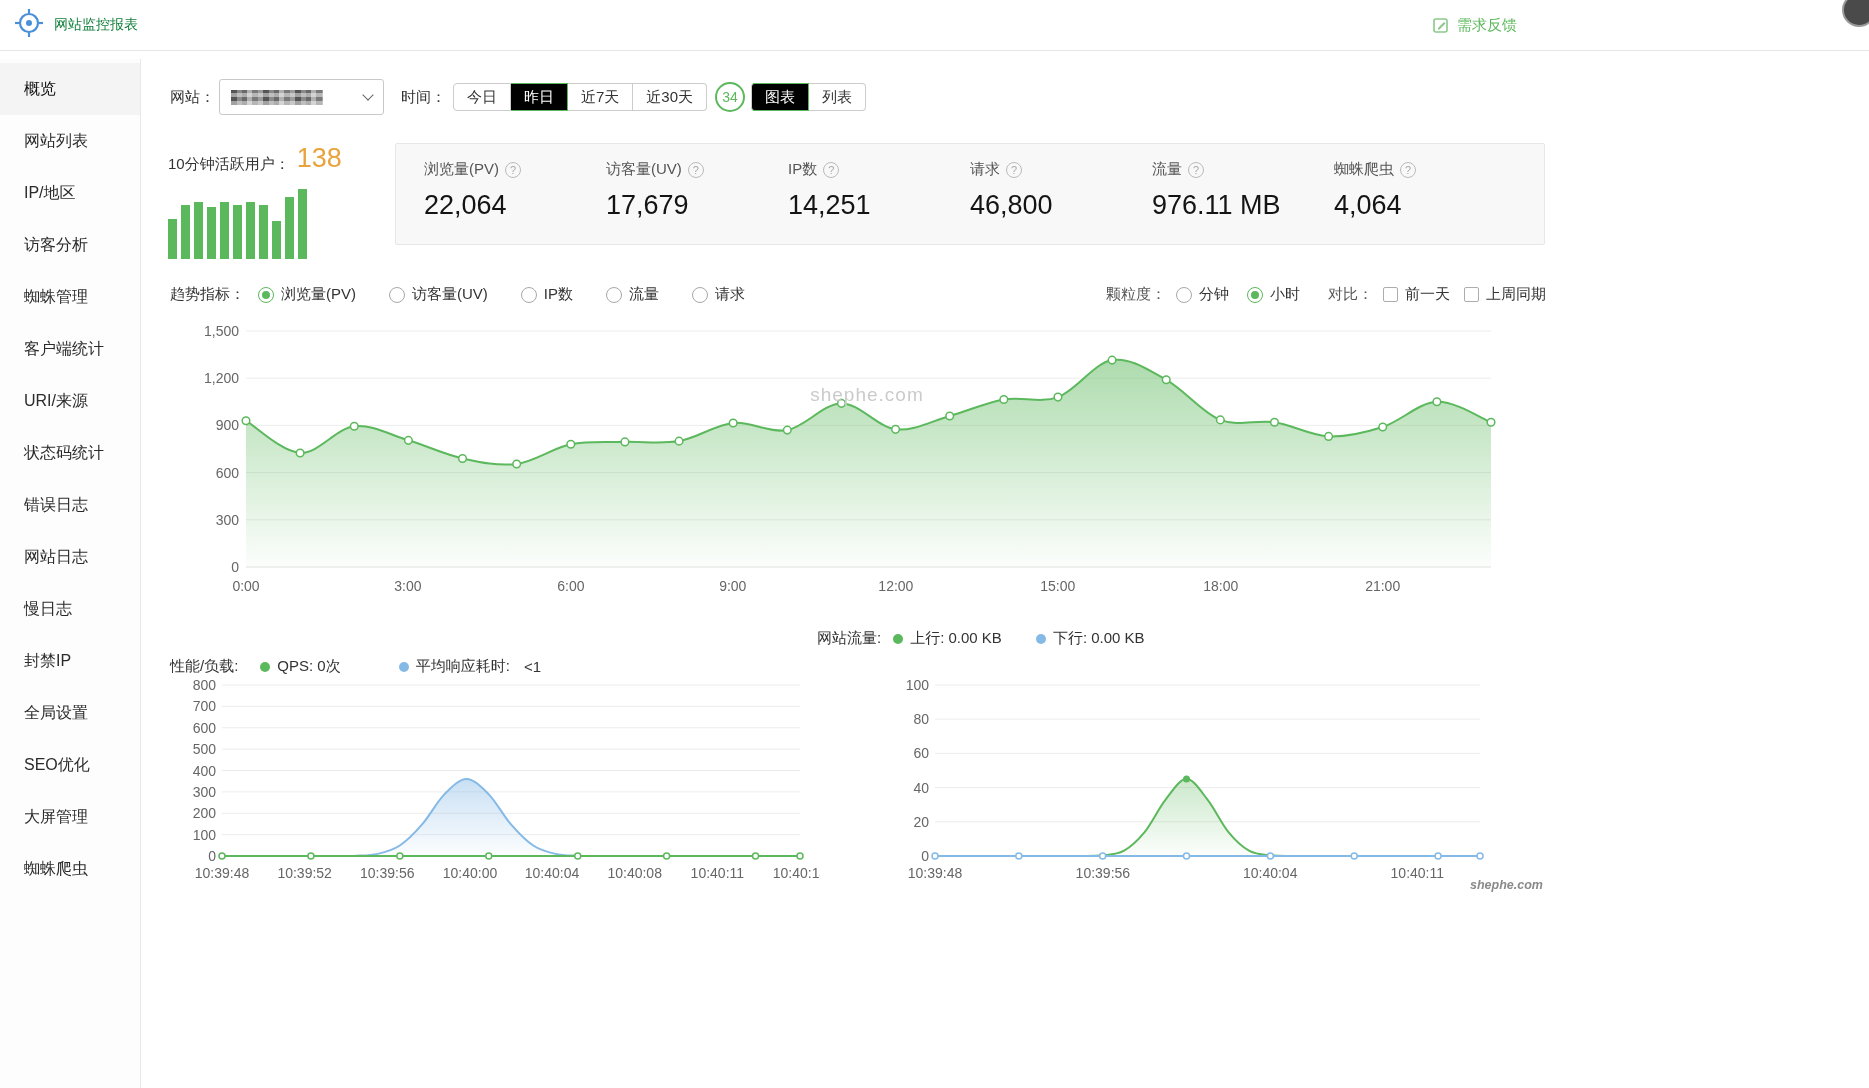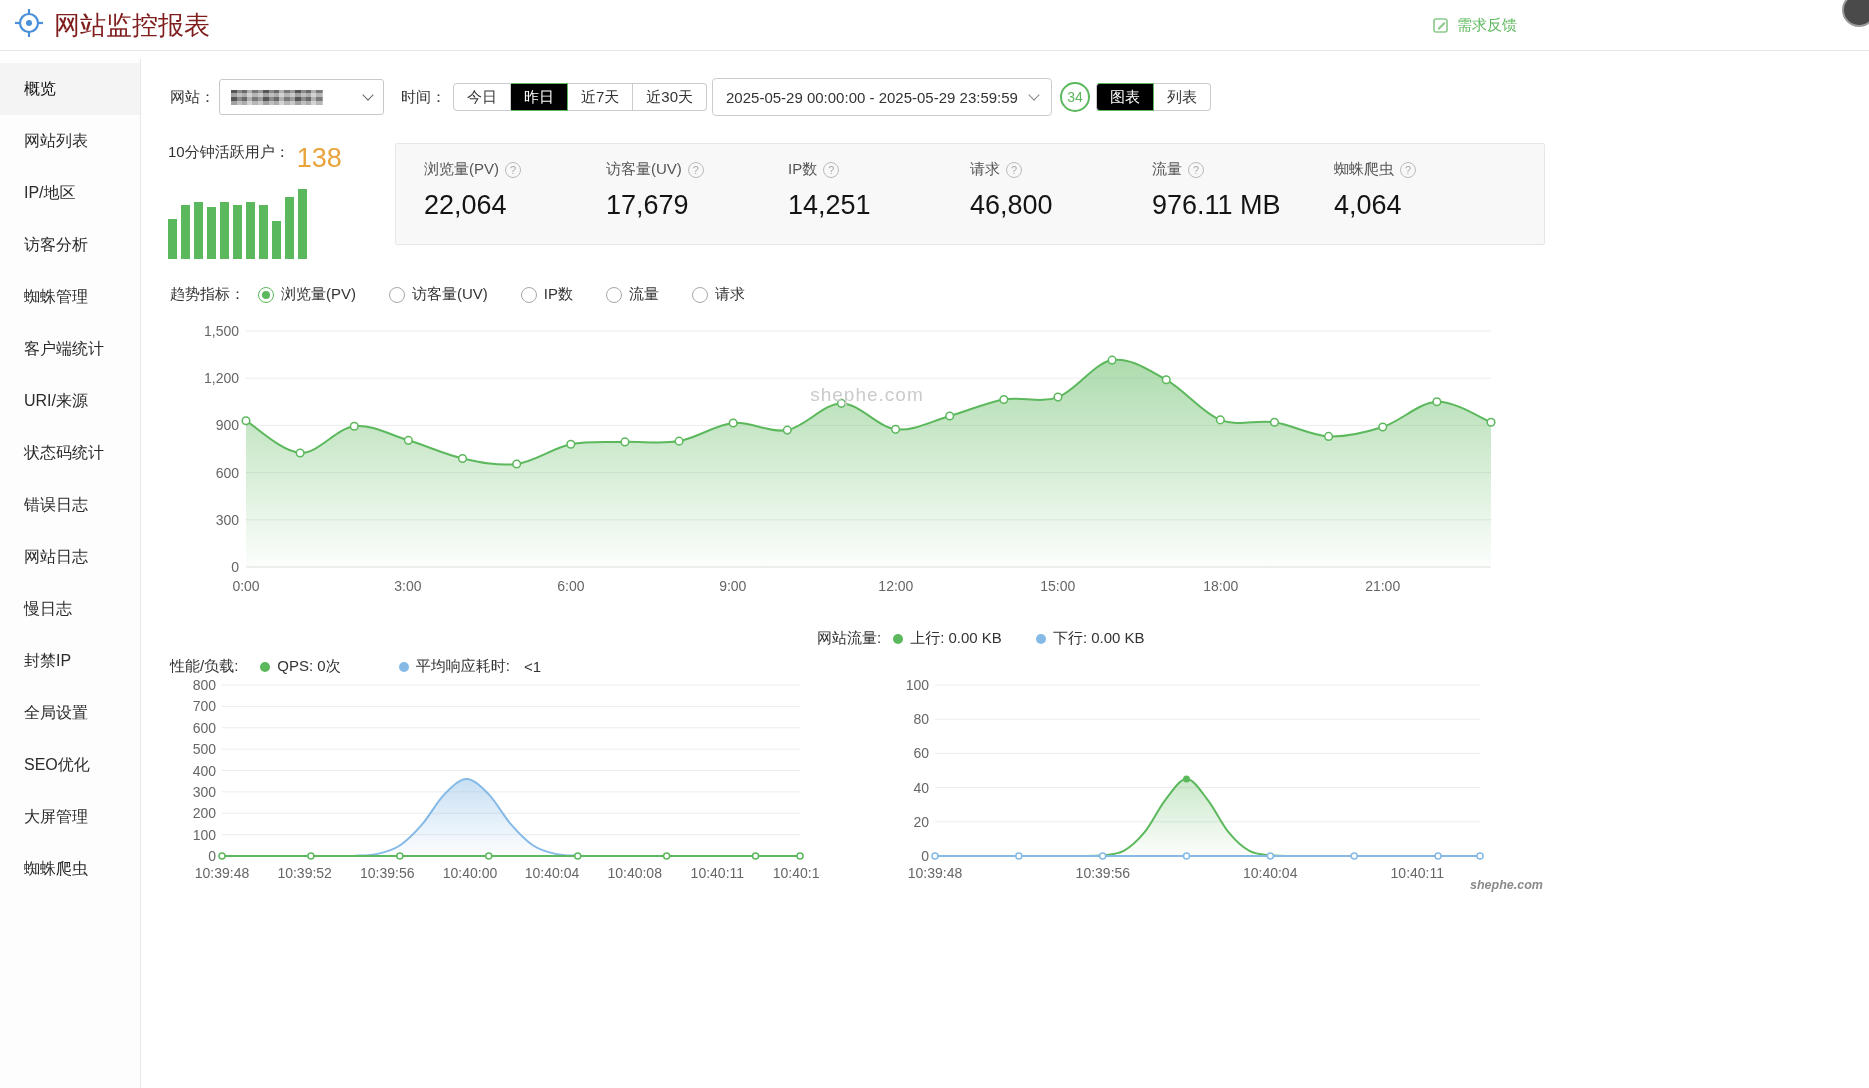--- a/index.html
+++ b/index.html
@@ -2,21 +2,21 @@
 <html><head>
 <meta charset="utf-8">
 <style>
   * { margin:0; padding:0; box-sizing:border-box; }
   html,body { width:1869px; height:1088px; overflow:hidden; background:#fff;
     font-family:"Liberation Sans","DejaVu Sans",sans-serif; color:#333; position:relative; }
 
   
   .topbar { position:absolute; top:0; left:0; right:0; height:51px; background:#fff;
     border-bottom:1px solid #e6e6e6; display:flex; align-items:center; padding-left:14px; z-index:5; }
-  .app-title { font-size:26px; color:#7f1d1d; margin-left:10px; font-weight:500; }
+  .app-title { font-size:14px; color:#15803d; margin-left:10px; font-weight:500; }
   .feedback { position:absolute; right:352px; display:flex; align-items:center; gap:7px;
     color:#5cb85c; font-size:15px; cursor:pointer; }
   .corner-dot { position:absolute; right:-7px; top:-7px; width:34px; height:34px; border-radius:50%;
     background:#4a4a4a; border:2px solid #9a9a9a; }
 
   
   .sidebar { position:absolute; top:59px; left:0; width:141px; bottom:0; background:#fdfdfd;
     border-right:1px solid #e8e8e8; }
   .sidebar nav { padding-top:4px; }
   .side-item { height:52px; line-height:52px; padding-left:24px; font-size:16px; color:#2b2b2b; cursor:pointer; }
@@ -47,21 +47,21 @@
   .gbtn.active { background:#000000; border-color:#5cb85c; color:#fff; }
   .date-box { height:38px; border:1px solid #ccc; border-radius:4px; margin-left:5px; display:flex;
     align-items:center; gap:12px; padding:0 13px; font-size:15px; color:#333; cursor:pointer; }
   .date-box .chev { border-color:#888; }
   .badge { width:30px; height:30px; border:2px solid #5cb85c; border-radius:50%; color:#5cb85c;
     font-size:14px; display:flex; align-items:center; justify-content:center; margin-left:8px; cursor:pointer; }
   .view-group { margin-left:6px; }
 
   
   .active-users { position:absolute; left:27px; top:92px; width:225px; }
-  .au-line { display:flex; align-items:flex-start; }
+  .au-line { display:flex; align-items:flex-end; }
   .au-num { font-size:27px; color:#e8a33d; margin-left:7px; }
   .au-bars { display:flex; align-items:flex-end; gap:4px; height:70px; margin-top:15px; }
   .au-bars i { width:9px; background:#5cb85c; display:inline-block; }
   .stats-panel { position:absolute; left:254px; top:92px; width:1150px; height:102px; background:#f8f8f8;
     border:1px solid #e7e7e7; border-radius:2px; display:flex; padding:16px 28px 0 28px; }
   .stat-col { flex:1; }
   .stat-label { display:flex; align-items:center; font-size:15px; color:#555; }
   .qicon { width:16px; height:16px; border:1px solid #bbb; border-radius:50%; color:#aaa; font-size:11px;
     line-height:14px; text-align:center; margin-left:6px; cursor:pointer; }
   .stat-value { font-size:27px; color:#141414; margin-top:11px; }
@@ -158,24 +158,20 @@
       <span class="mosaic"></span>
       <span class="chev"></span>
     </div>
     <span class="lbl time-lbl">时间：</span>
     <div class="btn-group" id="time-btns">
         <button class="gbtn">今日</button>
         <button class="gbtn active">昨日</button>
         <button class="gbtn">近7天</button>
         <button class="gbtn">近30天</button>
       </div>
-    <div class="date-box">
-      <span>2025-05-29 00:00:00 - 2025-05-29 23:59:59</span>
-      <span class="chev"></span>
-    </div>
     <div class="badge">34</div>
     <div class="btn-group view-group" id="view-btns">
         <button class="gbtn active">图表</button>
         <button class="gbtn">列表</button>
       </div>
   </div>
 
   <div class="active-users">
     <div class="au-line">
       <span class="lbl">10分钟活跃用户：</span>
@@ -257,20 +253,44 @@
             <i class="radio"></i>
             <span>IP数</span>
           </span>
           <span class="radio-item">
             <i class="radio"></i>
             <span>流量</span>
           </span>
           <span class="radio-item">
             <i class="radio"></i>
             <span>请求</span>
+          </span>
+        </span>
+    </div>
+    <div class="trend-right">
+      <span class="lbl gray">颗粒度：</span>
+      <span id="gran-radios">
+          <span class="radio-item">
+            <i class="radio"></i>
+            <span>分钟</span>
+          </span>
+          <span class="radio-item">
+            <i class="radio checked"></i>
+            <span>小时</span>
+          </span>
+        </span>
+      <span class="lbl gray cmp">对比：</span>
+      <span id="cmp-checks">
+          <span class="check-item">
+            <i class="checkbox"></i>
+            <span>前一天</span>
+          </span>
+          <span class="check-item">
+            <i class="checkbox"></i>
+            <span>上周同期</span>
           </span>
         </span>
     </div>
   </div>
 
   <svg id="chart-pv" class="chart" width="1305" height="282" viewBox="0 0 1305 282">
       <line x1="51" y1="248" x2="1296" y2="248" stroke="#e0e0e0" stroke-width="1"></line>
       <text x="44" y="253" text-anchor="end" class="tick">0</text>
       <line x1="51" y1="200.8" x2="1296" y2="200.8" stroke="#ececec" stroke-width="1"></line>
       <text x="44" y="205.8" text-anchor="end" class="tick">300</text>

